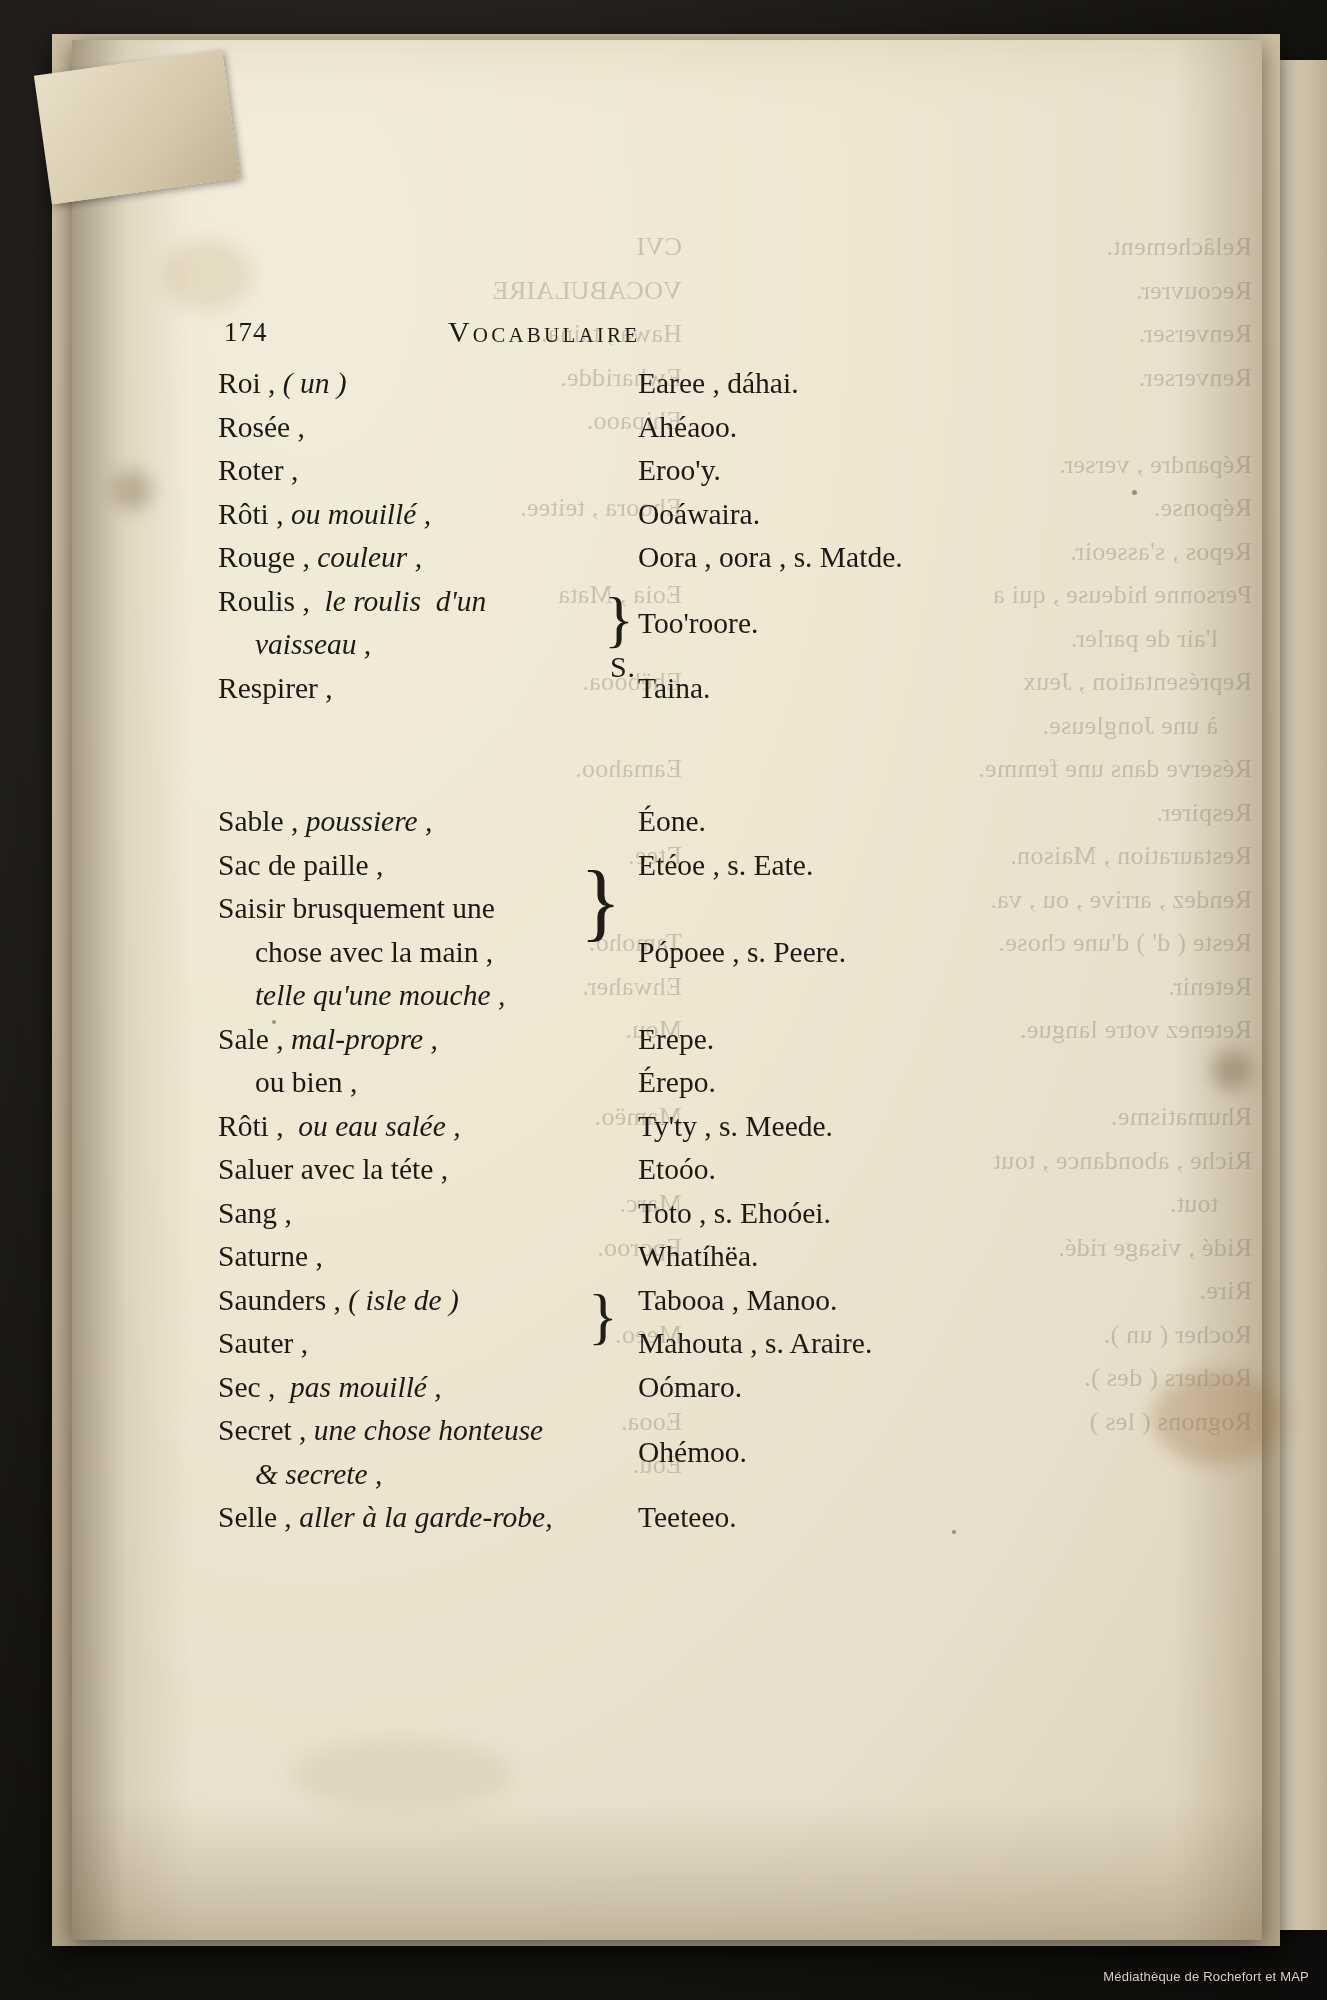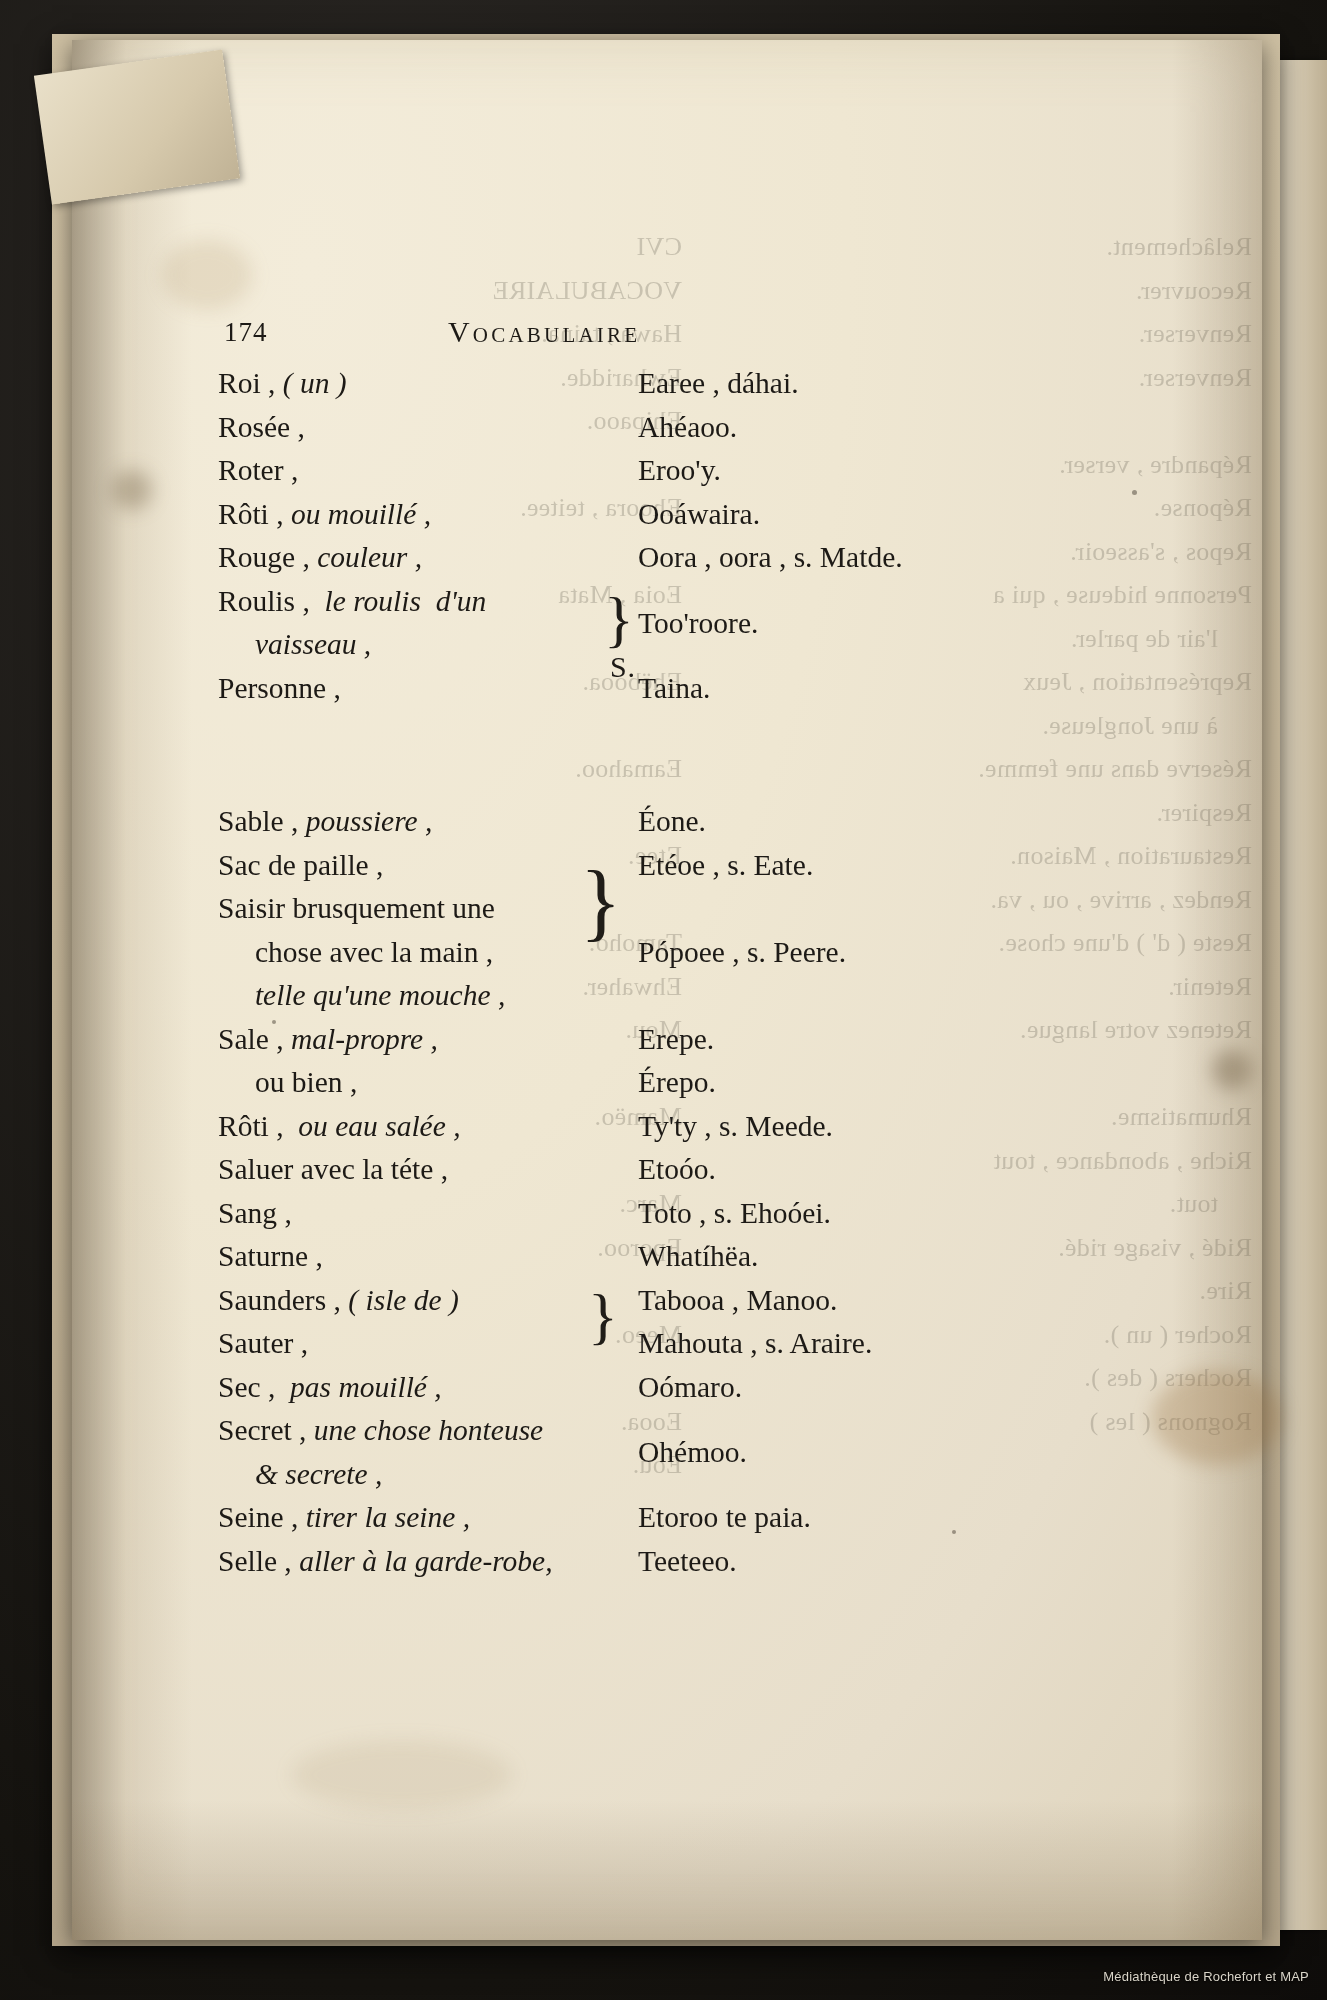--- a/index.html
+++ b/index.html
@@ -335,21 +335,21 @@
           <tr>
             <td class="fr"><span>Rouge ,</span><span class="it"> couleur ,</span></td>
             <td class="ta">Oora , oora , s. Matde.</td>
           </tr>
           <tr>
             <td class="fr"><span>Roulis ,</span><span class="it">  le roulis  d'un
      vaisseau ,</span></td>
             <td class="ta" style="padding-top:22px;">Too'roore.</td>
           </tr>
           <tr>
-            <td class="fr"><span>Personne ,</span><span class="it"></span></td>
+            <td class="fr"><span>Respirer ,</span><span class="it"></span></td>
             <td class="ta">Taina.</td>
           </tr>
         </tbody>
       </table>
 
       <div class="brace" style="top:548px; left:532px;">}</div>
 
       <div class="section-letter"><span>S.</span></div>
 
       <table class="voc" style="top:760px;">
@@ -401,24 +401,20 @@
             <td class="ta">Mahouta , s. Araire.</td>
           </tr>
           <tr>
             <td class="fr"><span>Sec ,</span><span class="it">  pas mouillé ,</span></td>
             <td class="ta">Oómaro.</td>
           </tr>
           <tr>
             <td class="fr"><span>Secret ,</span><span class="it"> une chose honteuse
      &amp; secrete ,</span></td>
             <td class="ta" style="padding-top:22px;margin-left:44px;">Ohémoo.</td>
-          </tr>
-          <tr>
-            <td class="fr"><span>Seine ,</span><span class="it"> tirer la seine ,</span></td>
-            <td class="ta">Etoroo te paia.</td>
           </tr>
           <tr>
             <td class="fr"><span>Selle ,</span><span class="it"> aller à la garde-robe,</span></td>
             <td class="ta">Teeteeo.</td>
           </tr>
         </tbody>
       </table>
 
       <div class="brace" style="top:818px; left:508px; font-size:86px;">}</div>
       <div class="brace" style="top:1245px; left:516px;">}</div>

